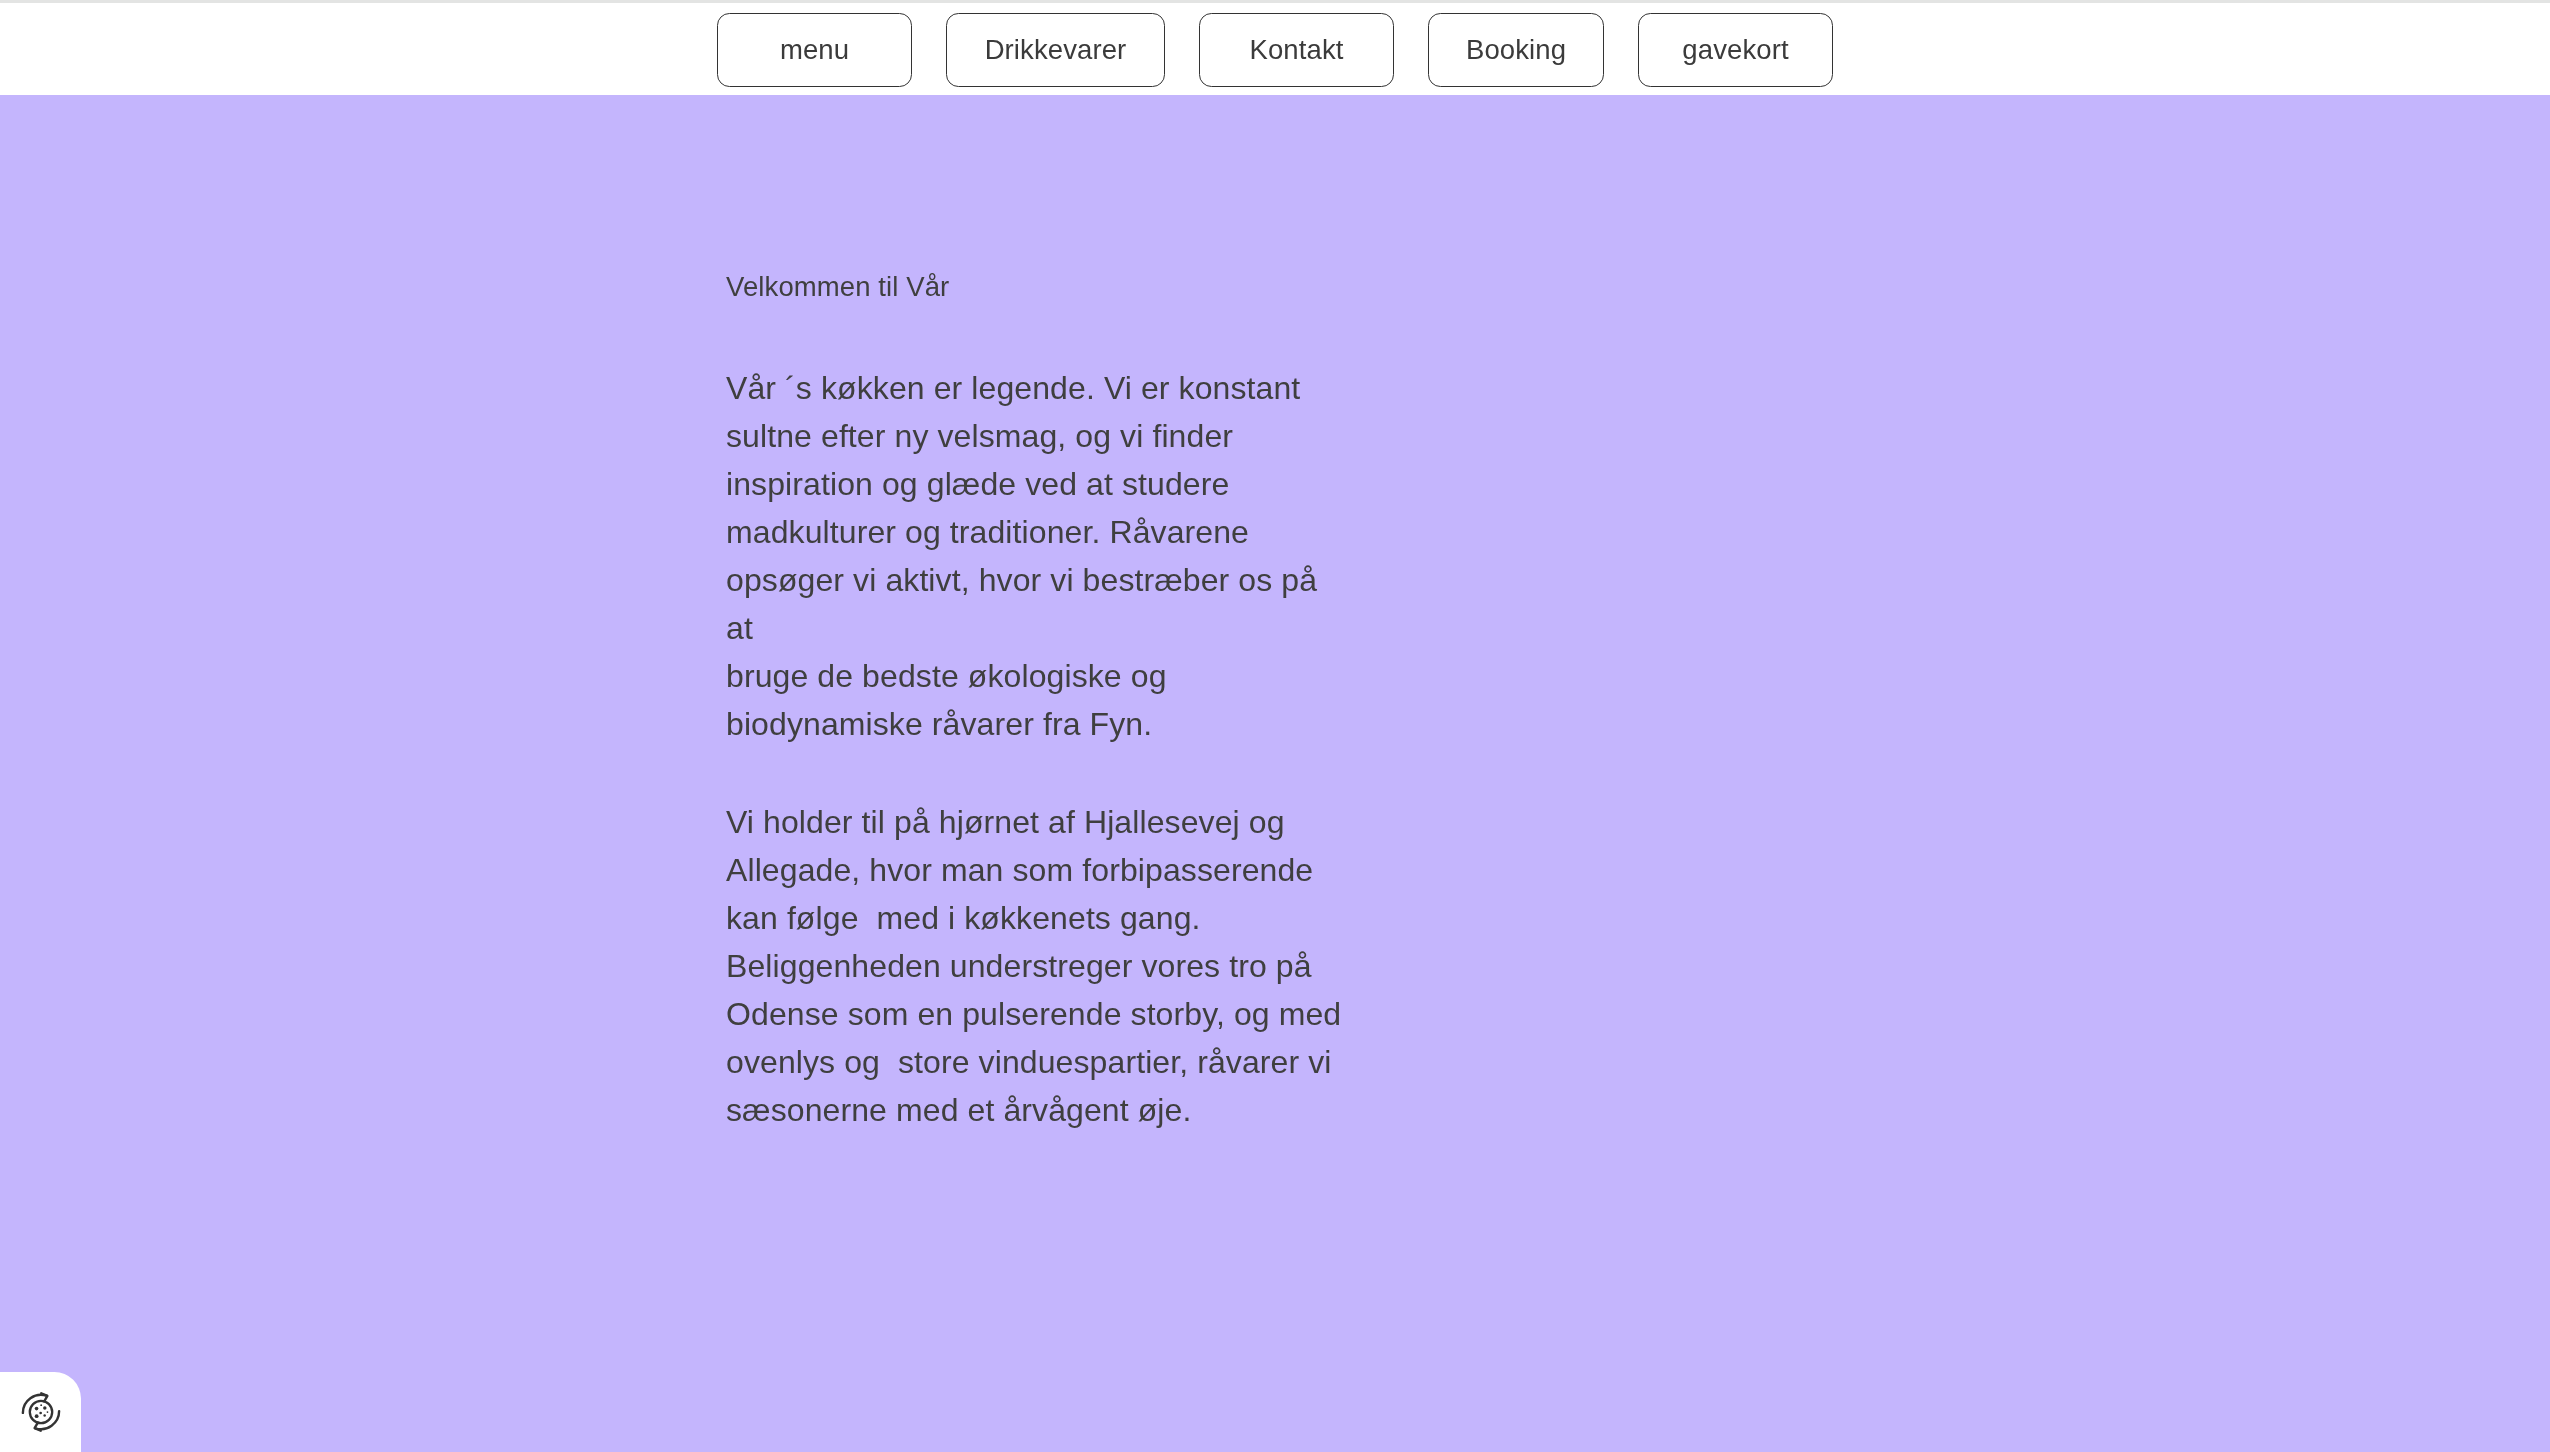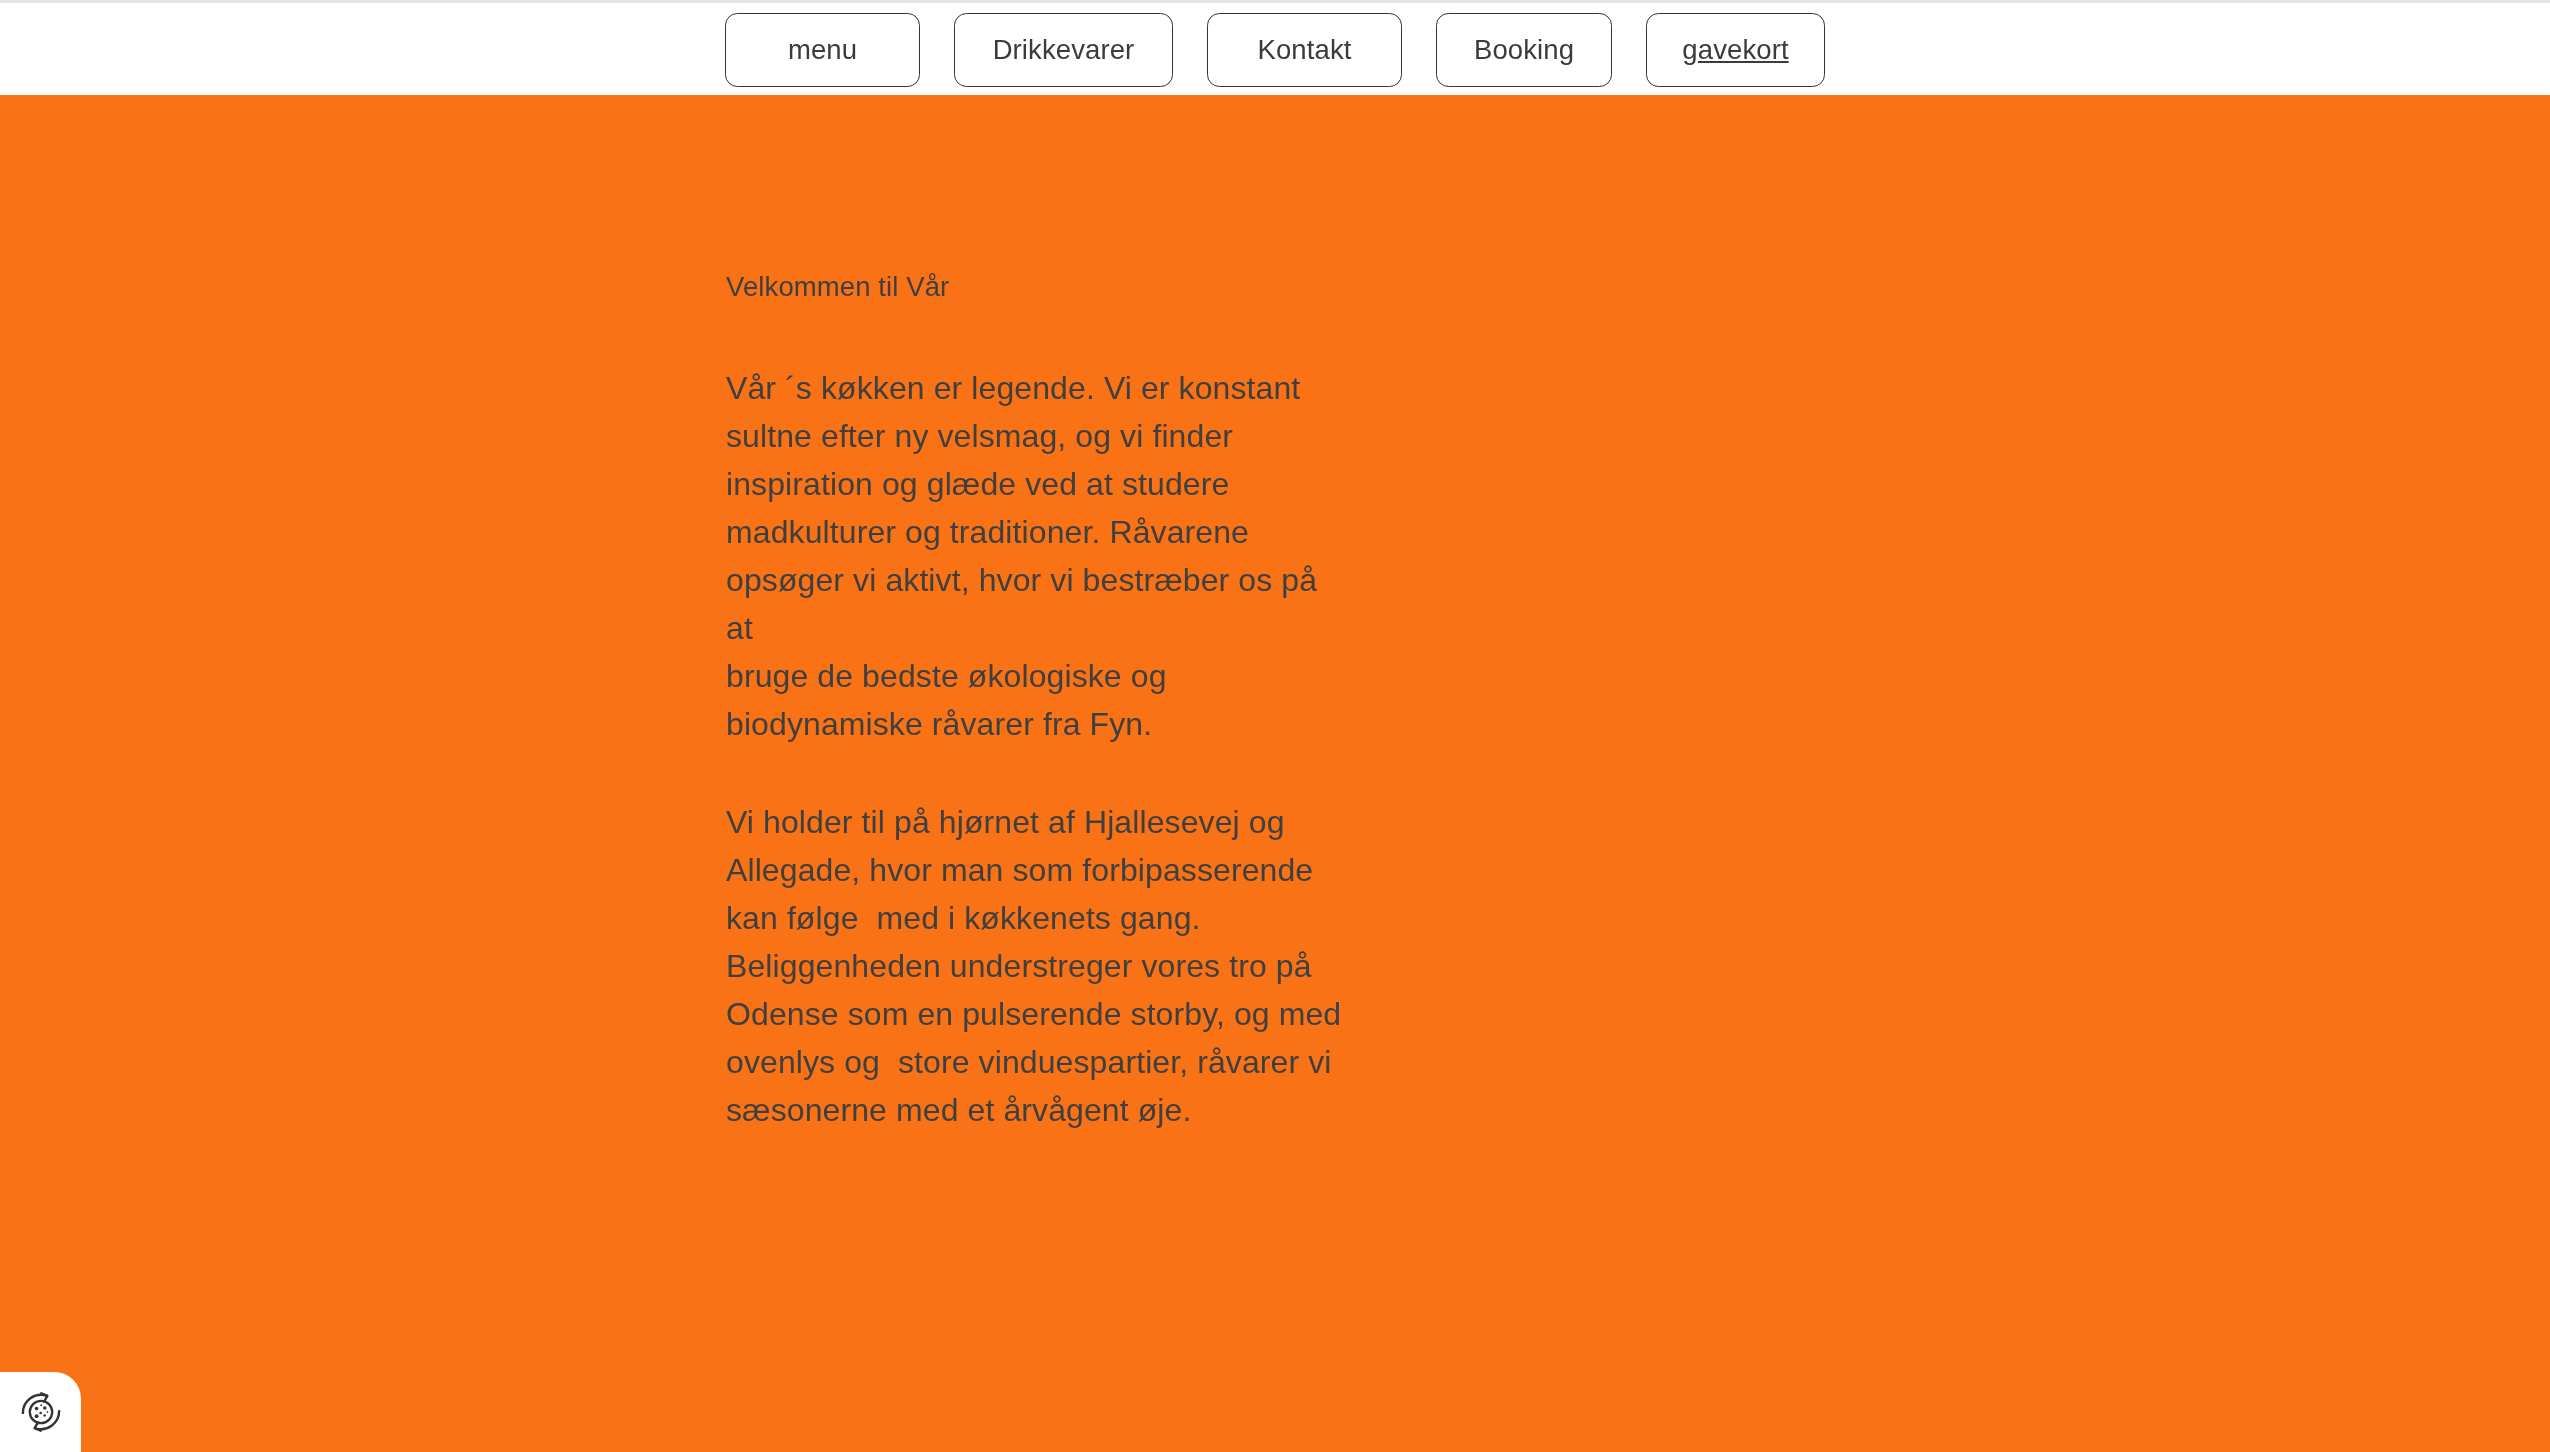--- a/index.html
+++ b/index.html
@@ -63,29 +63,29 @@
     padding: 0 15px;
     cursor: pointer;
     white-space: nowrap;
     margin-top: 1.8px;
   }
   .nav-button.w-menu         { width: 195px; }
   .nav-button.w-drikkevarer  { width: 219px; }
   .nav-button.w-kontakt      { width: 195px; }
   .nav-button.w-booking      { width: 176px; }
   .nav-button.w-private      { width: 213px; }
-  .nav-button.w-gavekort     { width: 179px; text-decoration: underline; }
+  .nav-button.w-gavekort     { width: 195px; }
 
   
   .page-body {
     position: absolute;
     top: 95px; left: 0;
     width: 2550px;
     height: 1358px;
-    background: #f97316;
+    background: #c4b5fd;
   }
 
   .content-column {
     position: absolute;
     left: 726px;
     top: 168px;
     width: 620px;
   }
 
   .welcome-heading {

